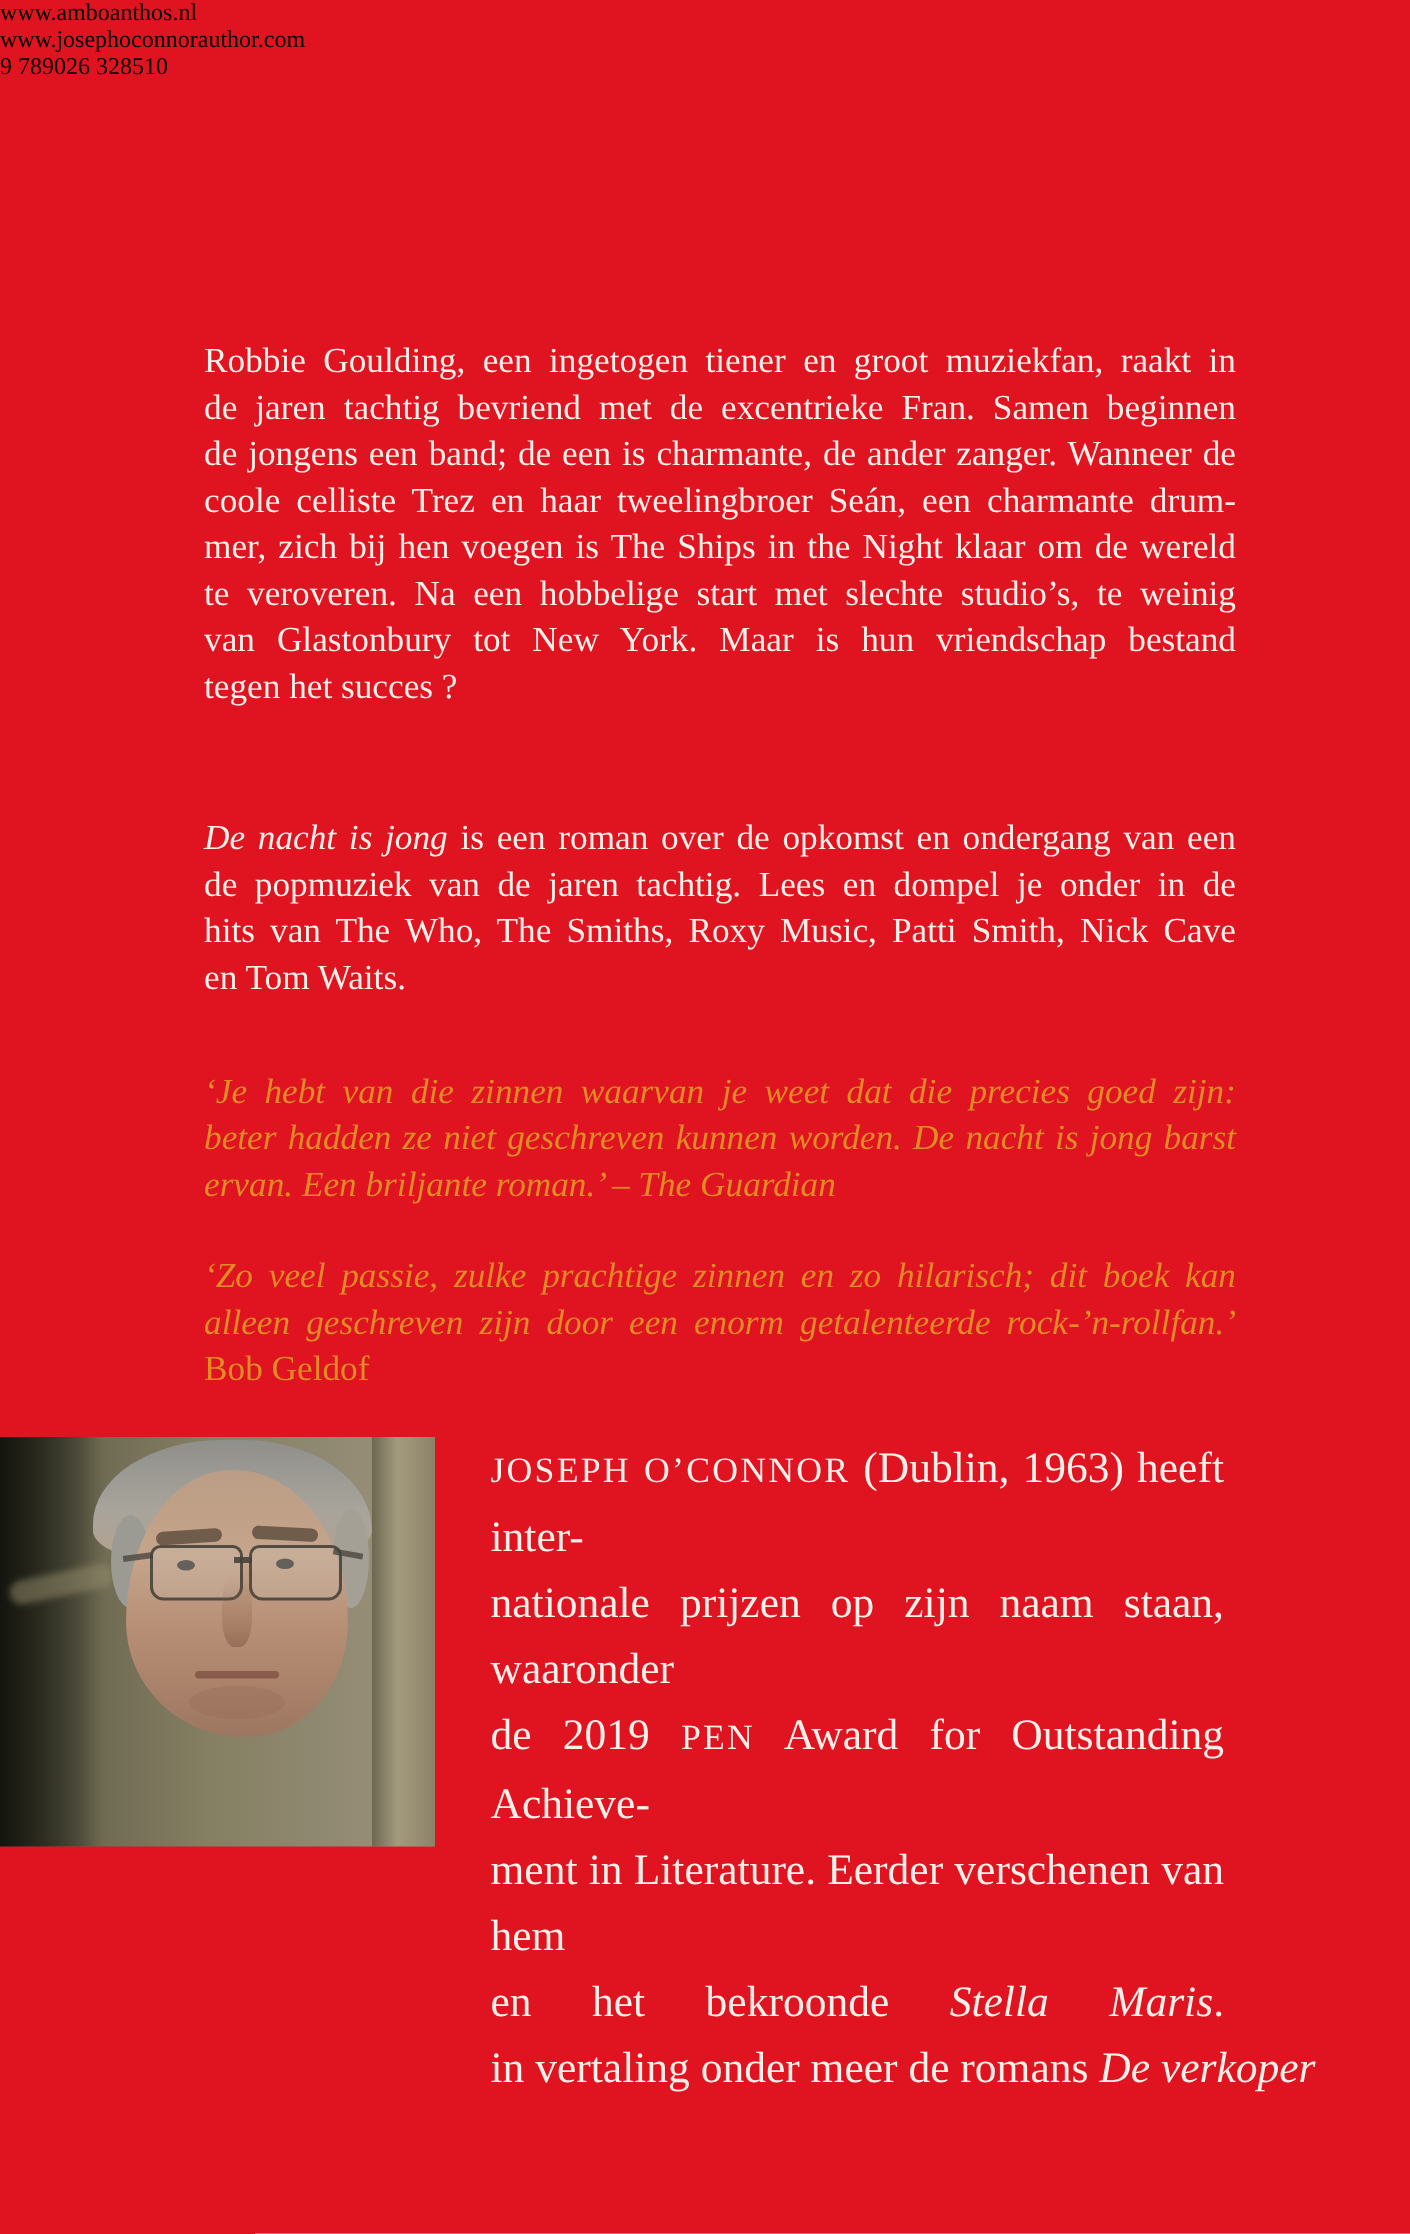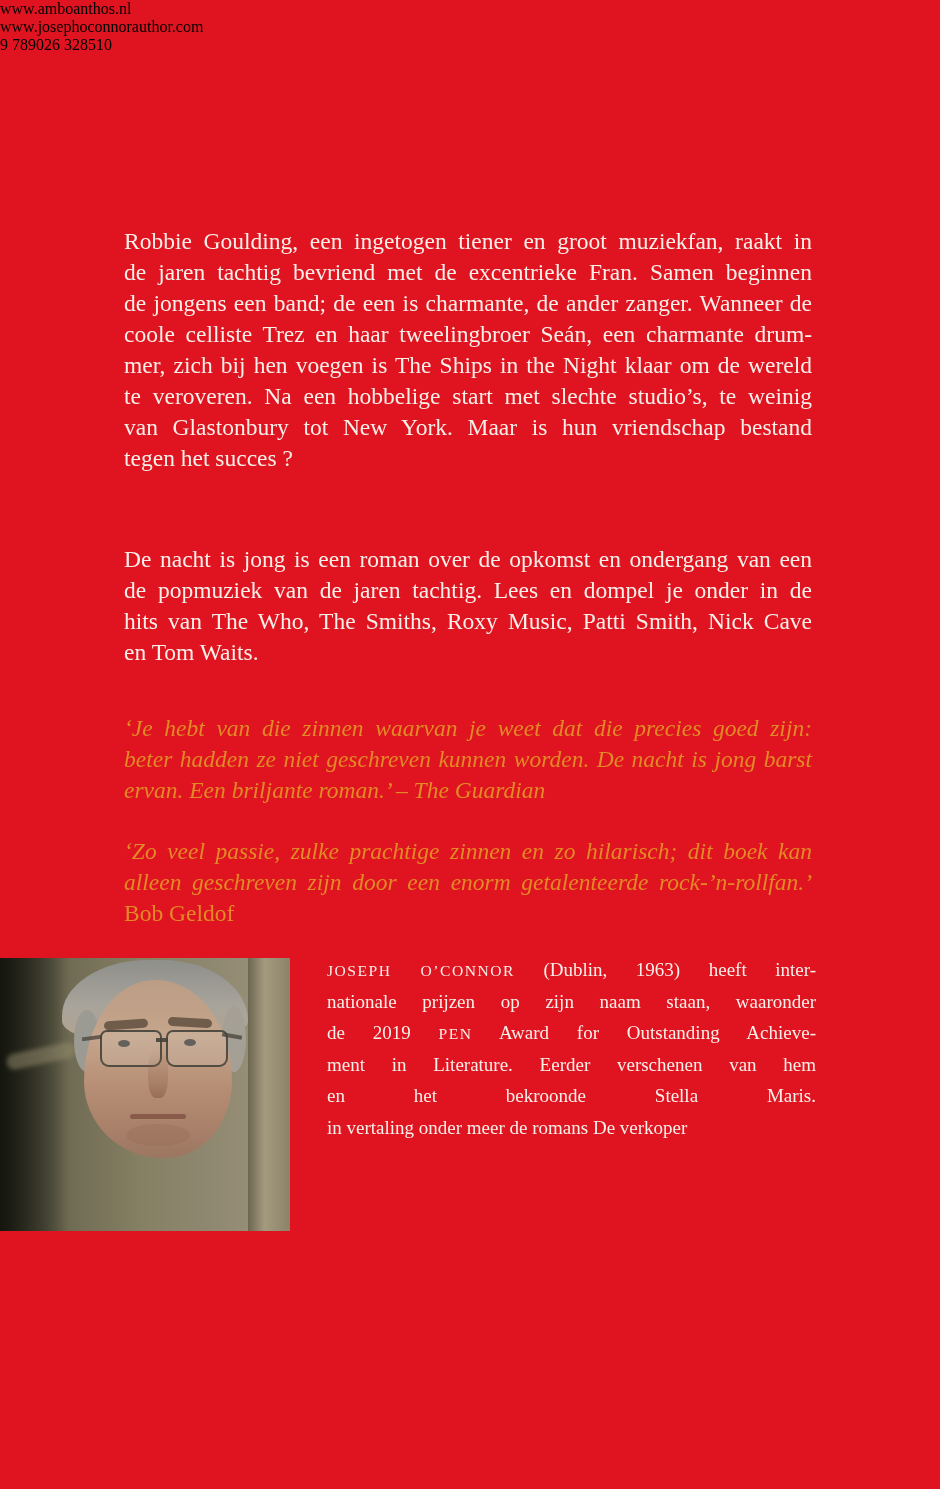--- a/index.html
+++ b/index.html
@@ -13,37 +13,37 @@
   
   .headline {
     position:absolute; top:62px; left:40px; right:40px;
     text-align:center;
     font-family:"Liberation Sans", sans-serif;
     font-weight:bold; font-size:32px; line-height:47px;
     letter-spacing:1.4px; color:#f3ca04;
   }
 
   
-  .block { position:absolute; left:124px; width:688px; color:#f8efe9;
+  .block { position:absolute; left:136px; width:688px; color:#f8efe9;
            font-size:23.5px; line-height:31px; }
   .tl { min-height:31px; white-space:nowrap; }
   .just .tl { white-space:normal; text-align:justify; text-align-last:justify; }
   .just .tl:last-child { text-align:left; text-align-last:left; white-space:nowrap; }
 
   .synopsis1 { top:226px; }
   .synopsis2 { top:544px; }
 
   .quote { color:#e28a25; font-style:italic; }
   .quote1 { top:713px; }
   .quote2 { top:836px; }
 
-  .bio { top:957px; left:327px; width:489px; font-size:19px; line-height:25px; }
+  .bio { top:957px; left:327px; width:489px; font-size:29px; line-height:44px; }
   .bio .tl { min-height:31.5px; }
 
-  .it { }
+  .it { font-style:italic; }
   .rm { font-style:normal; }
   .sc { font-size:0.82em; letter-spacing:1.5px; }
 
   
   .photo {
     position:absolute; left:0; top:958px; width:290px; height:273px;
     overflow:hidden;
     background:linear-gradient(90deg,#2a2b20 0%, #4a4937 10%, #6e6a52 22%,
                #857f63 48%, #8f8870 72%, #9c937a 100%);
   }

